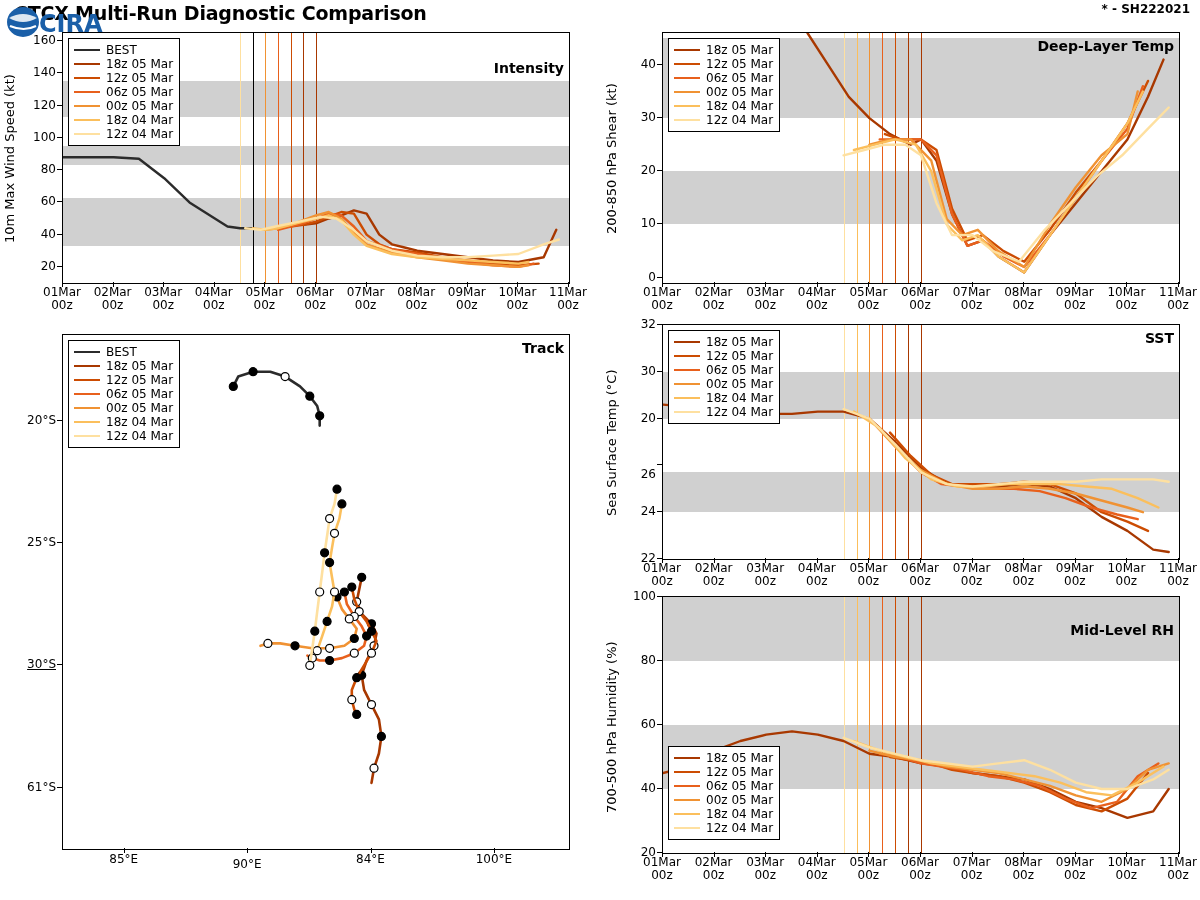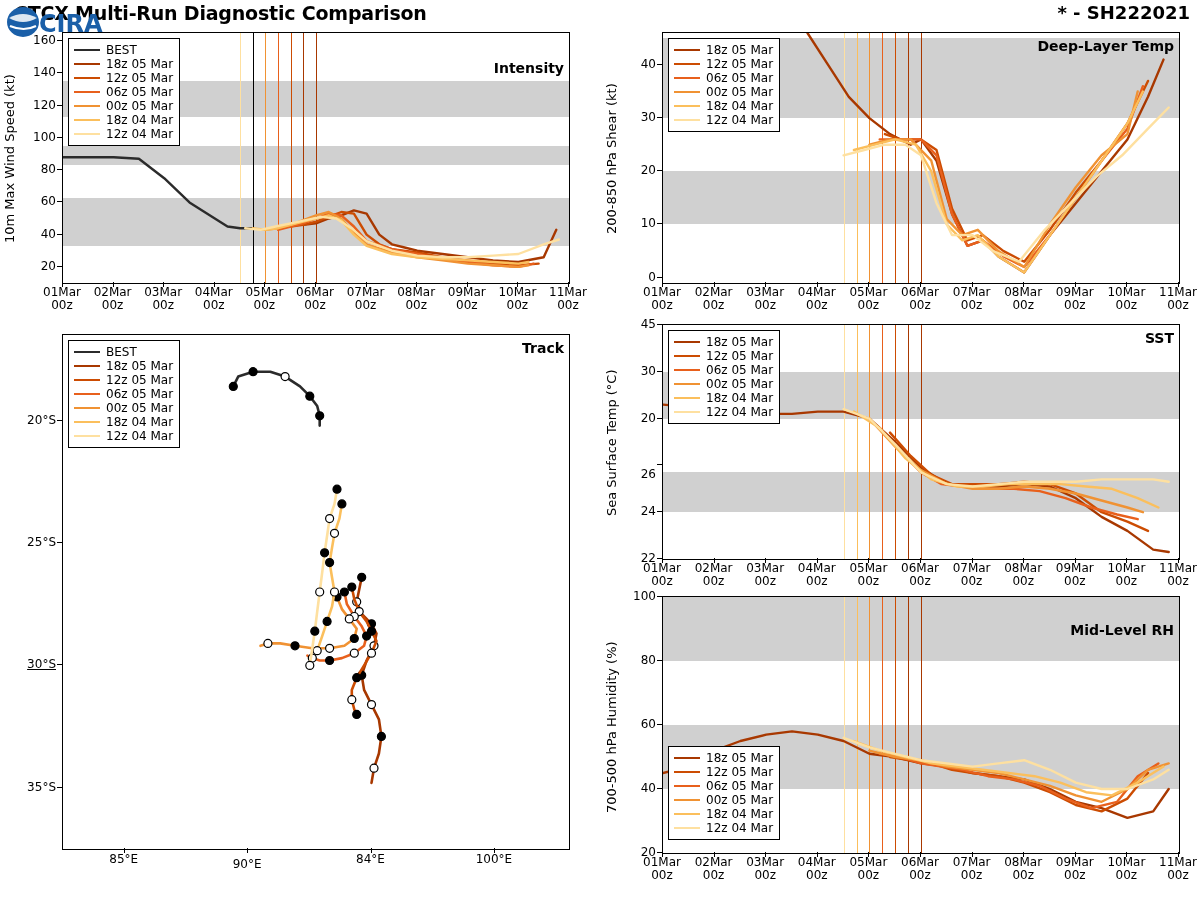--- a/index.html
+++ b/index.html
@@ -1,18 +1,18 @@
 <!DOCTYPE html>
 <html><head>
 <meta charset="utf-8">
 <style>
   html,body{margin:0;padding:0;background:#ffffff;}
   body{width:1200px;height:900px;font-family:"DejaVu Sans",sans-serif;color:#000;position:relative;overflow:hidden;}
   .title{position:absolute;left:14px;top:2px;font-size:19px;font-weight:bold;font-family:"DejaVu Sans",sans-serif;letter-spacing:-0.2px;}
-  .stormid{position:absolute;right:10px;top:2px;font-size:18px;font-weight:bold;}
+  .stormid{position:absolute;right:10px;top:2px;font-size:12px;font-weight:bold;}
   .panel{position:absolute;box-sizing:border-box;}
   .plotbox{position:absolute;border:1px solid #000;background:#fff;overflow:hidden;box-sizing:border-box;}
   .band{position:absolute;left:0;right:0;background:#d0d0d0;}
   .panel-label{position:absolute;right:6px;top:3px;font-size:14px;font-weight:bold;z-index:6;}
   .ylab{writing-mode:vertical-rl;transform:rotate(180deg);font-size:13px;text-align:center;}
   .ytick{position:absolute;font-size:12px;text-align:right;transform:translateY(-50%);}
   .xtick{position:absolute;font-size:12px;text-align:center;line-height:13px;}
   .legend{position:absolute;background:#fff;border:1px solid #000;padding:4px 6px 4px 5px;z-index:7;}
   .legend div{display:flex;align-items:center;height:14px;font-size:12px;white-space:nowrap;}
   .legend i{display:inline-block;width:26px;height:0;border-top:2.5px solid #000;margin-right:6px;}
@@ -210,21 +210,21 @@
         <circle cx="246.8" cy="330.4" r="4" fill="#fff" stroke="#000" stroke-width="1.2"></circle>
       </svg>
     </div>
   <div class="panel-label" style="left:auto;right:26px;top:10px;">Track</div>
 <div class="ytick" style="left: 14px; width: 42px; top: 89.6667px;">20°S</div>
     <div style="position: absolute; height: 1px; background: rgb(0, 0, 0); width: 5px; left: 57px; top: 89.6667px;"></div>
     <div class="ytick" style="left: 14px; width: 42px; top: 212.048px;">25°S</div>
     <div style="position: absolute; height: 1px; background: rgb(0, 0, 0); width: 5px; left: 57px; top: 212.048px;"></div>
     <div class="ytick" style="left: 14px; width: 42px; top: 334.429px; text-decoration: underline;">30°S</div>
     <div style="position: absolute; height: 1px; background: rgb(0, 0, 0); width: 5px; left: 57px; top: 334.429px;"></div>
-    <div class="ytick" style="left: 14px; width: 42px; top: 456.81px;">35°S</div>
+    <div class="ytick" style="left: 14px; width: 42px; top: 456.81px;">61°S</div>
     <div style="position: absolute; height: 1px; background: rgb(0, 0, 0); width: 5px; left: 57px; top: 456.81px;"></div>
     <div class="xtick" style="left: 97.7073px; width: 52px; top: 523px;">85°E</div>
     <div style="position: absolute; width: 1px; background: rgb(0, 0, 0); height: 5px; left: 123.707px; top: 518px;"></div>
     <div class="xtick" style="left: 221.122px; width: 52px; top: 528px;">90°E</div>
     <div style="position: absolute; width: 1px; background: rgb(0, 0, 0); height: 5px; left: 247.122px; top: 518px;"></div>
     <div class="xtick" style="left: 344.537px; width: 52px; top: 523px;">84°E</div>
     <div style="position: absolute; width: 1px; background: rgb(0, 0, 0); height: 5px; left: 370.537px; top: 518px;"></div>
     <div class="xtick" style="left: 467.951px; width: 52px; top: 523px;">100°E</div>
     <div style="position: absolute; width: 1px; background: rgb(0, 0, 0); height: 5px; left: 493.951px; top: 518px;"></div>
     <div class="legend" style="left: 68px; top: 10px;">
@@ -399,21 +399,21 @@
 <div class="ytick" style="left: 18px; width: 38px; top: 236px;">22</div>
     <div style="position: absolute; height: 1px; background: rgb(0, 0, 0); width: 5px; left: 57px; top: 236px;"></div>
     <div class="ytick" style="left: 18px; width: 38px; top: 189.2px;">24</div>
     <div style="position: absolute; height: 1px; background: rgb(0, 0, 0); width: 5px; left: 57px; top: 189.2px;"></div>
     <div class="ytick" style="left: 18px; width: 38px; top: 142.4px; margin-top: 10px;">26</div>
     <div style="position: absolute; height: 1px; background: rgb(0, 0, 0); width: 5px; left: 57px; top: 142.4px;"></div>
     <div class="ytick" style="left: 18px; width: 38px; top: 95.6px;">20</div>
     <div style="position: absolute; height: 1px; background: rgb(0, 0, 0); width: 5px; left: 57px; top: 95.6px;"></div>
     <div class="ytick" style="left: 18px; width: 38px; top: 48.8px;">30</div>
     <div style="position: absolute; height: 1px; background: rgb(0, 0, 0); width: 5px; left: 57px; top: 48.8px;"></div>
-    <div class="ytick" style="left: 18px; width: 38px; top: 2px;">45</div>
+    <div class="ytick" style="left: 18px; width: 38px; top: 2px;">32</div>
     <div style="position: absolute; height: 1px; background: rgb(0, 0, 0); width: 5px; left: 57px; top: 2px;"></div>
     <div class="xtick" style="left: 36px; width: 52px; top: 240px;">
       <div>01Mar</div>
       <div>00z</div>
     </div>
     <div style="position: absolute; width: 1px; background: rgb(0, 0, 0); height: 5px; left: 62px; top: 236px;"></div>
     <div class="xtick" style="left: 87.6px; width: 52px; top: 240px;">
       <div>02Mar</div>
       <div>00z</div>
     </div>

